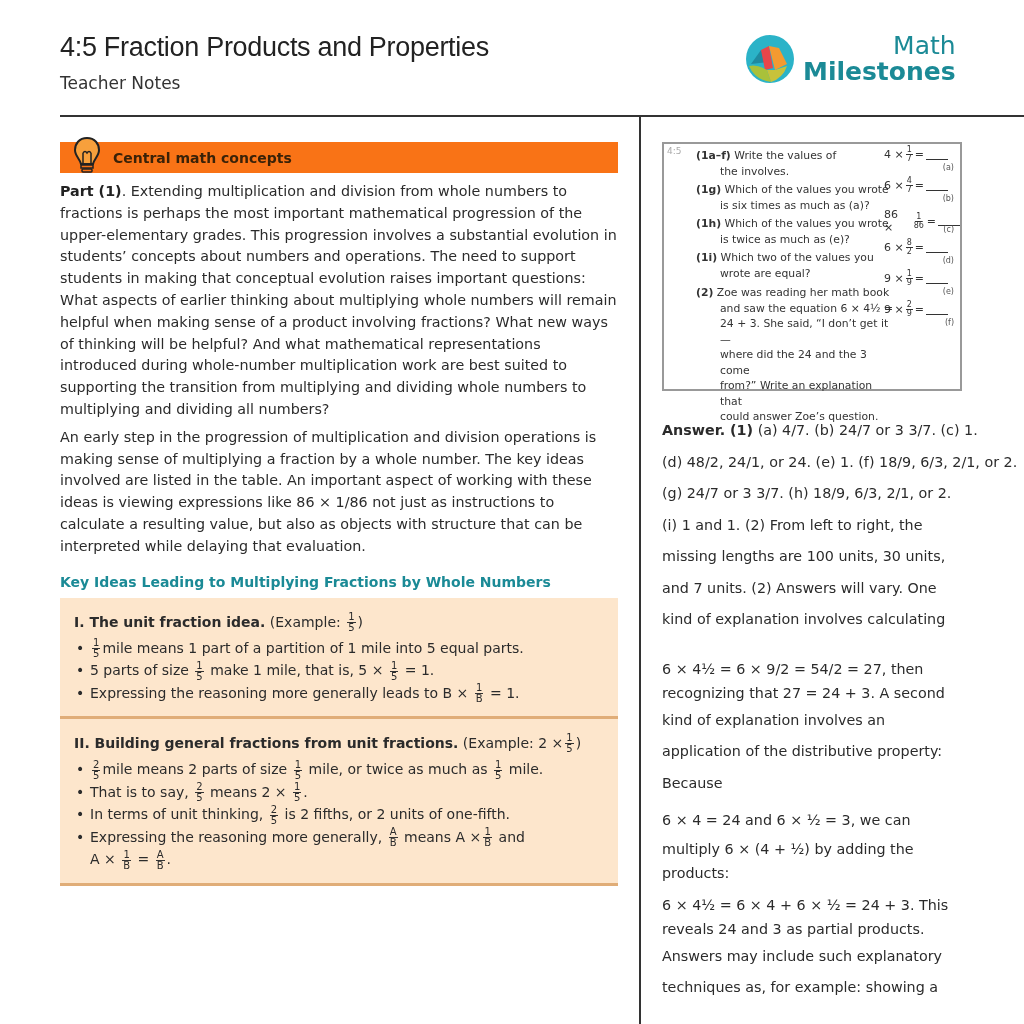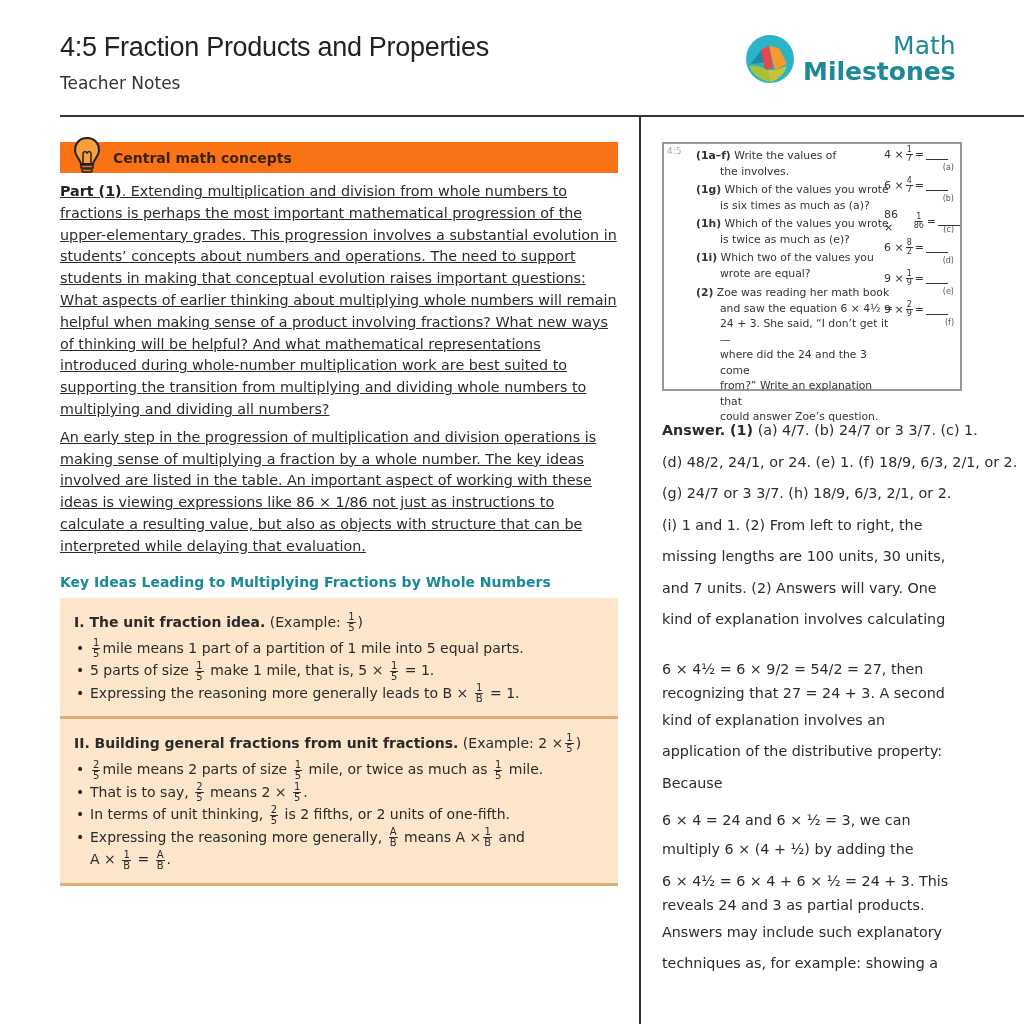--- a/index.html
+++ b/index.html
@@ -15,21 +15,21 @@
   .logo-mark { width: 50px; height: 50px; }
   .logo-text { margin-left: 8px; line-height: 26px; color: #1b8a96; }
   .logo-text .l1 { font-size: 25px; font-weight: normal; }
   .logo-text .l2 { font-size: 25px; font-weight: bold; }
 
   .left { position: absolute; left: 60px; top: 142px; width: 558px; }
   .concept-bar { position: relative; height: 31px; background: #f97316; display: flex; align-items: center; padding-left: 53px; }
   .concept-bar .bulb { position: absolute; left: 12px; top: -6px; width: 30px; height: 40px; }
   .concept-bar .label { font-weight: bold; font-size: 14px; color: #3a2208; }
 
-  .para { font-size: 14.3px; line-height: 21.8px; color: #2b2b2b; text-decoration: underline; }
+  .para { font-size: 14.3px; line-height: 21.8px; color: #2b2b2b; }
   .para b { font-weight: bold; color: #222; }
   .p1 { margin-top: 8px; }
   .p2 { margin-top: 6px; }
 
   .key-heading { margin-top: 16px; font-size: 14px; font-weight: bold; color: #1b8a96; }
 
   .idea-box { background: #fde6cc; border-bottom: 3px solid #e0ad78; padding: 14px 0 12px 14px; margin-top: 8px; }
   .idea-box + .idea-box { margin-top: 0; border-top: 0; }
   .idea-title { font-size: 14px; color: #2b2b2b; margin-bottom: 4px; }
   .idea-title b { font-weight: bold; }
@@ -246,18 +246,19 @@
     <div class="ln">missing lengths are 100 units, 30 units,</div>
     <div class="ln">and 7 units. (2) Answers will vary. One</div>
     <div class="ln">kind of explanation involves calculating</div>
     <div class="ln tight" style="margin-top:21px;">6 × 4½ = 6 × 9/2 = 54/2 = 27, then</div>
     <div class="ln tight">recognizing that 27 = 24 + 3. A second</div>
     <div class="ln">kind of explanation involves an</div>
     <div class="ln">application of the distributive property:</div>
     <div class="ln">Because</div>
     <div class="ln" style="margin-top:6px;">6 × 4 = 24 and 6 × ½ = 3, we can</div>
     <div class="ln tight">multiply 6 × (4 + ½) by adding the</div>
+    <div class="ln tight">products:</div>
     <div class="ln tight" style="margin-top:8px;">6 × 4½ = 6 × 4 + 6 × ½ = 24 + 3. This</div>
     <div class="ln tight">reveals 24 and 3 as partial products.</div>
     <div class="ln">Answers may include such explanatory</div>
     <div class="ln">techniques as, for example: showing a</div>
   </div>
 </div>
 
 </body></html>

